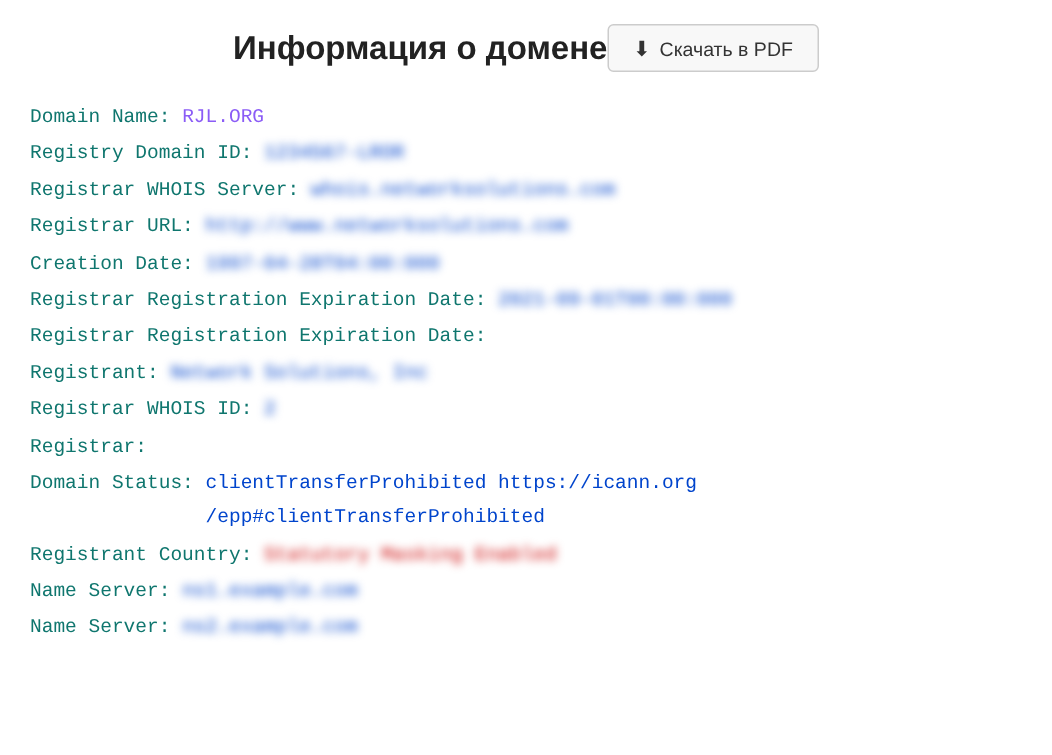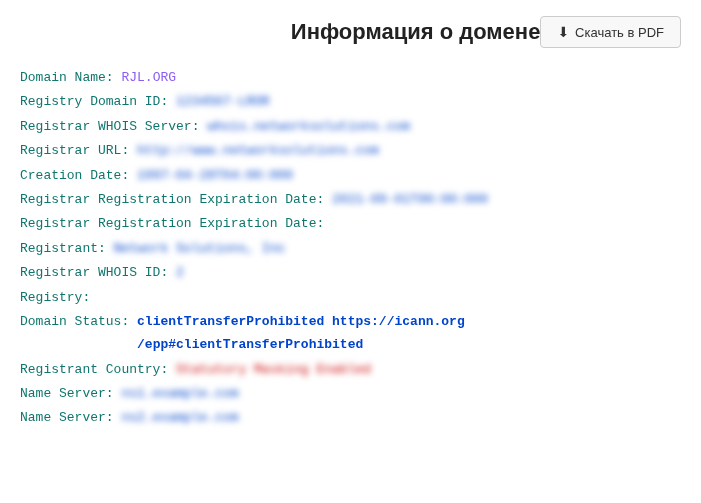--- a/index.html
+++ b/index.html
@@ -12,21 +12,21 @@
       min-height: 503px;
     }
 
     .container {
       padding: 16px 20px;
     }
 
     .header {
       display: flex;
       align-items: center;
-      justify-content: flex-end;
+      justify-content: center;
       margin-bottom: 18px;
     }
 
     .page-title {
       font-family: Arial, sans-serif;
       font-size: 22px;
       font-weight: bold;
       color: #222;
     }
 
@@ -136,27 +136,27 @@
       <span class="label">Registrant: </span>
       <span class="value-blur">Network Solutions, Inc</span>
     </div>
 
     <div class="whois-line">
       <span class="label">Registrar WHOIS ID: </span>
       <span class="value-blur">2</span>
     </div>
 
     <div class="whois-line">
-      <span class="label">Registry: </span>
+      <span class="label">Registrar: </span>
       <span class="value-plain"></span>
     </div>
 
     <div class="whois-line">
       <span class="label">Domain Status: </span>
-      <span class="value-plain" style="color:#0044cc; max-width: 500px; font-weight: bold;">clientTransferProhibited https://icann.org /epp#clientTransferProhibited</span>
+      <span class="value-plain" style="color:#0044cc; max-width: 500px;">clientTransferProhibited https://icann.org /epp#clientTransferProhibited</span>
     </div>
 
 
 
     <div class="whois-line">
       <span class="label">Registrant Country: </span>
       <span class="value-red-blur">Statutory Masking Enabled</span>
     </div>
 
     <div class="whois-line">

